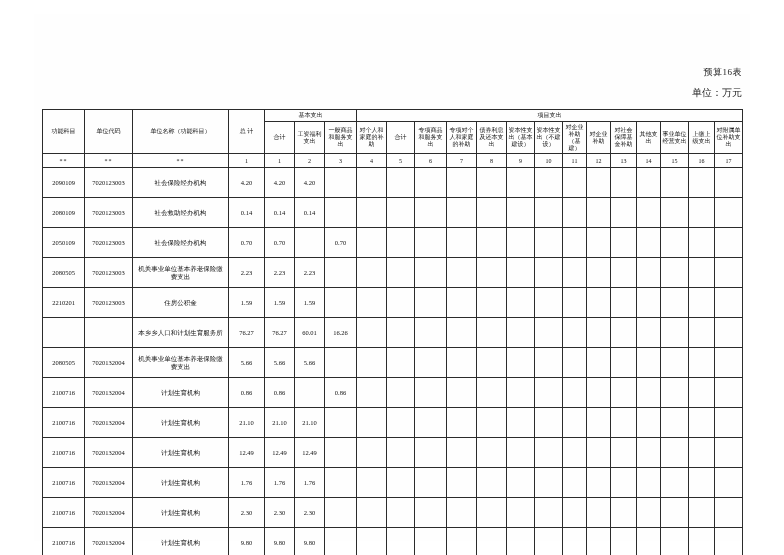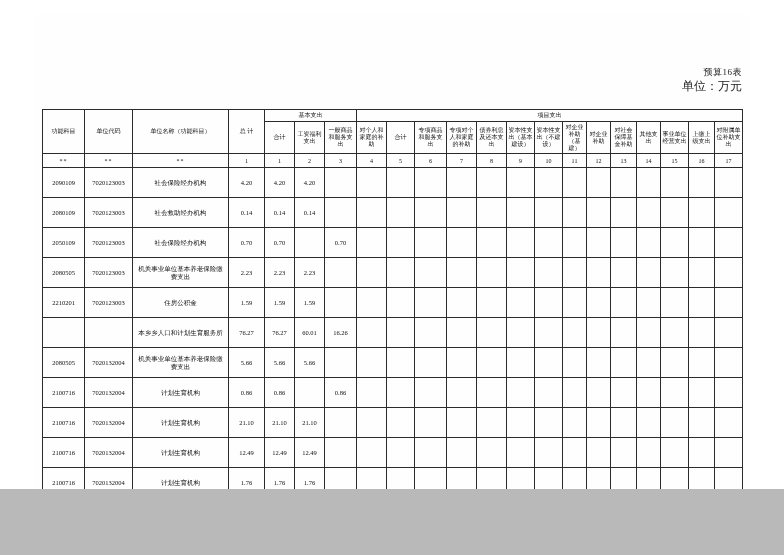--- a/index.html
+++ b/index.html
@@ -3,21 +3,21 @@
 <meta charset="utf-8">
 <style>
   html, body {
     margin: 0;
     padding: 0;
     background: #b9b9b9;
   }
   .page {
     position: relative;
     width: 784px;
-    height: 489px;
+    height: 555px;
     background: #ffffff;
     box-sizing: border-box;
     font-family: "Liberation Serif", serif;
     color: #111;
     overflow: hidden;
   }
   .sheet {
     position: absolute;
     left: 34px;
     top: 14px;
@@ -30,22 +30,22 @@
     position: absolute;
     right: 8px;
     top: 52px;
     font-size: 9px;
     letter-spacing: 0.5px;
     color: #1a1a1a;
   }
   .unit-line {
     position: absolute;
     right: 8px;
-    top: 64px;
-    font-size: 12px;
+    top: 72px;
+    font-size: 10px;
     color: #1a1a1a;
   }
   table.grid {
     position: absolute;
     left: 8px;
     top: 95px;
     width: 700px;
     border-collapse: collapse;
     table-layout: fixed;
   }

